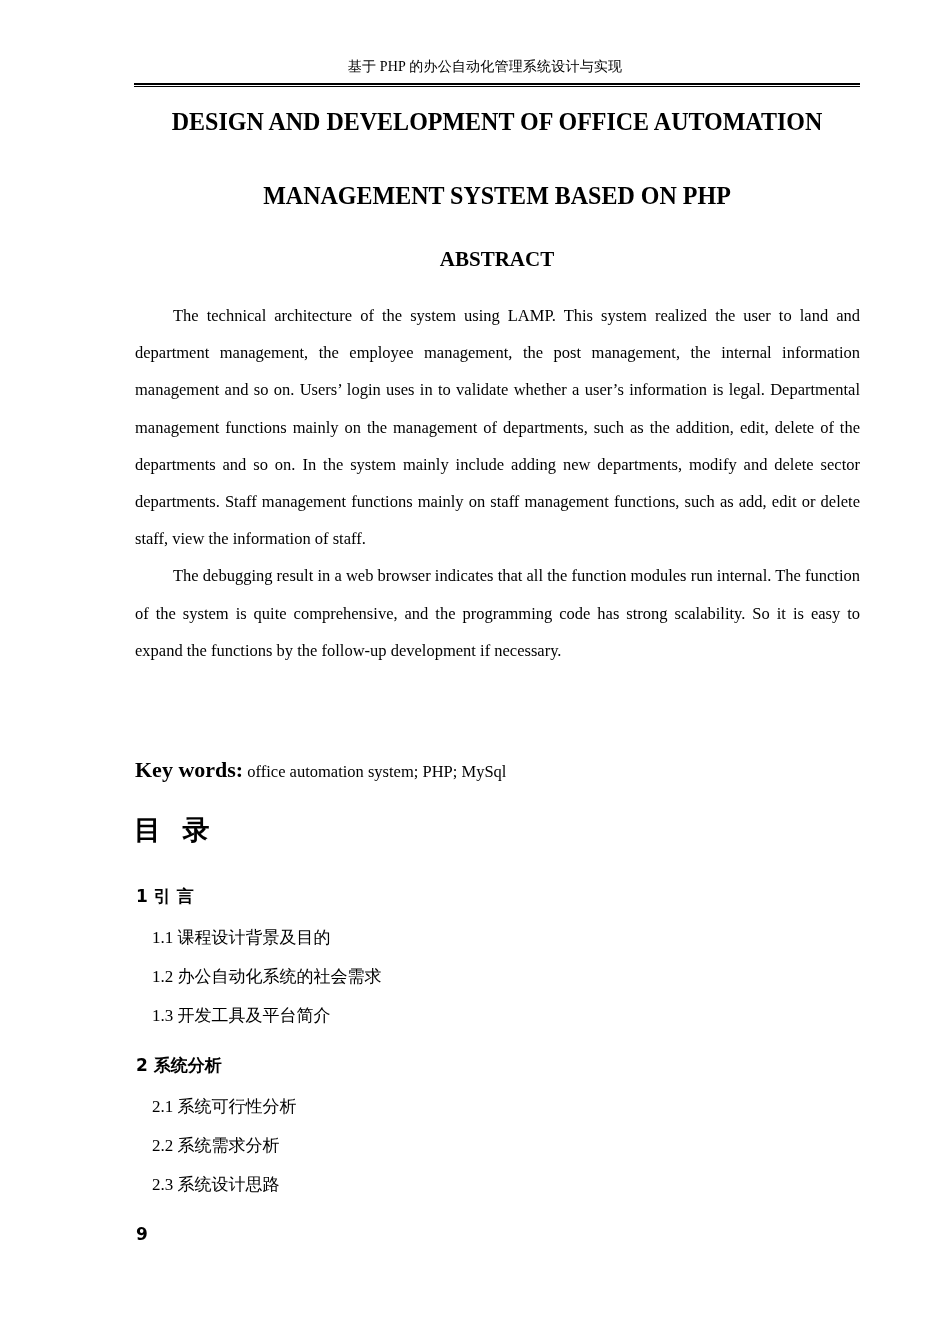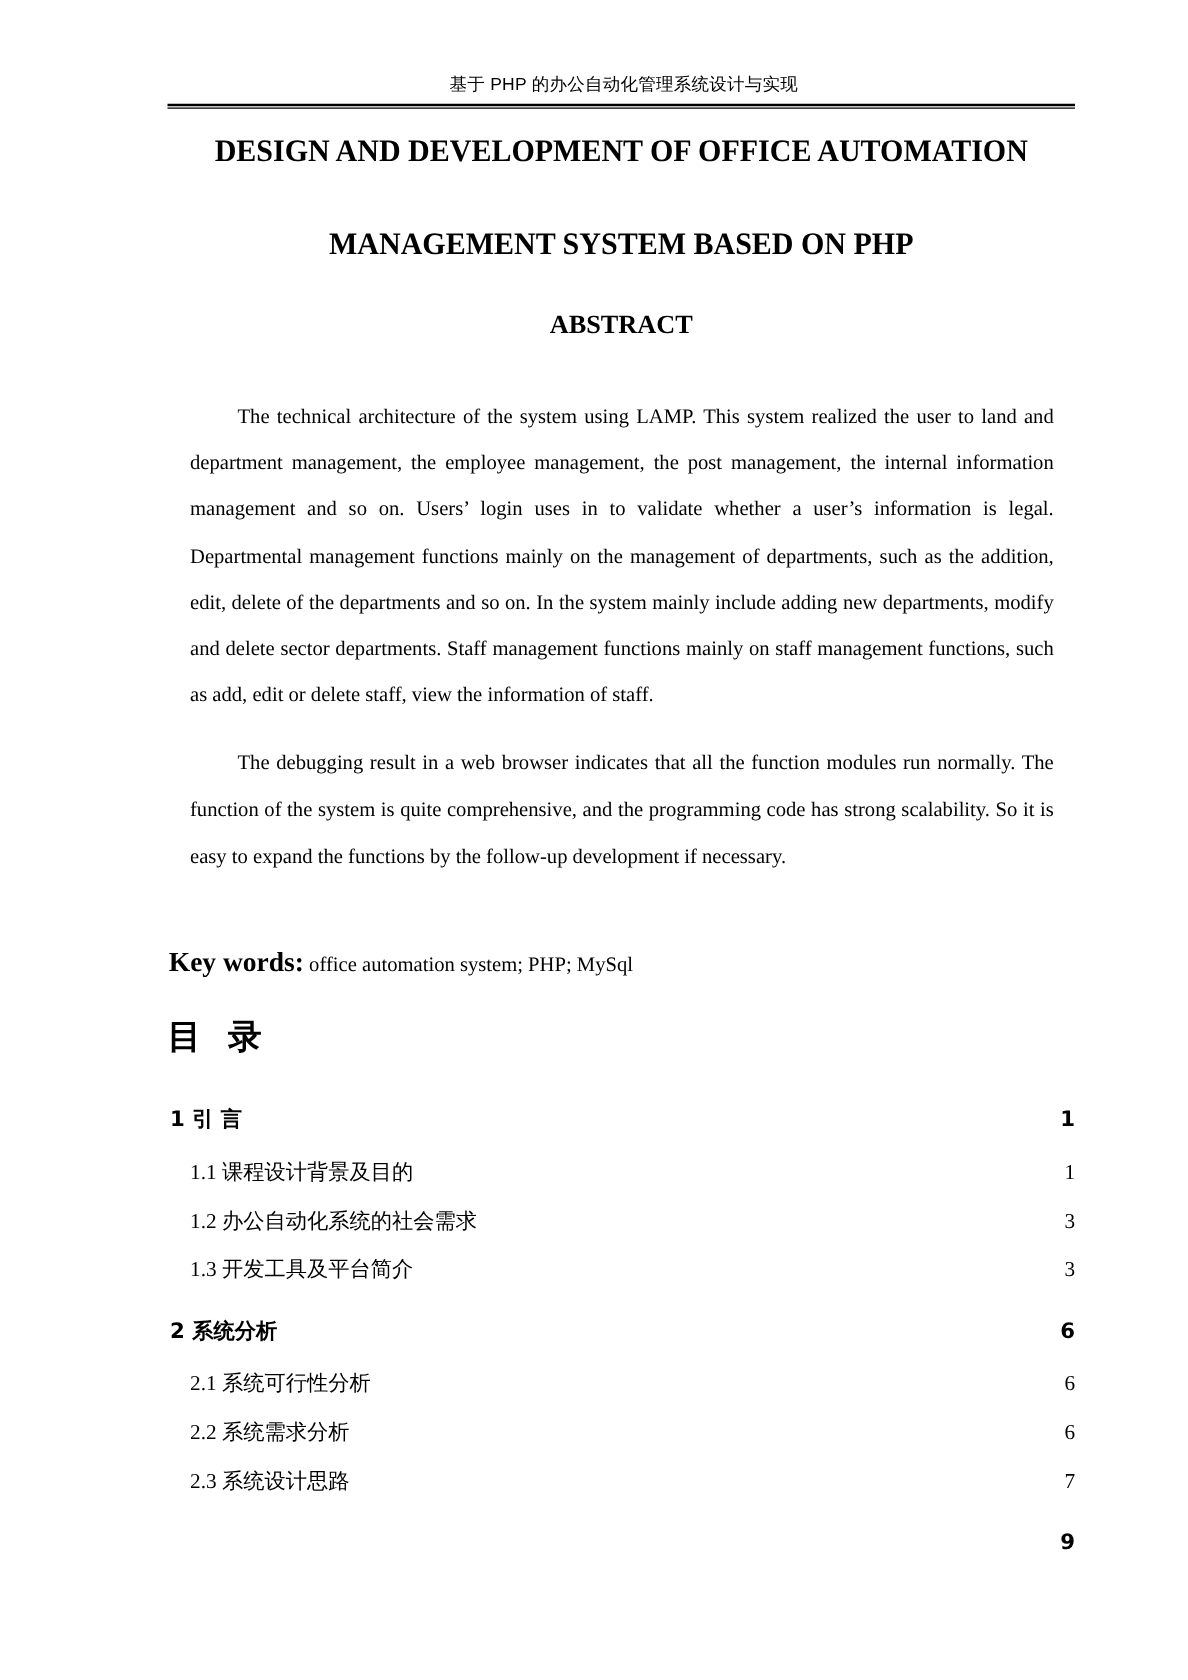--- a/index.html
+++ b/index.html
@@ -20,28 +20,28 @@
     position: absolute;
     left: 0; top: 0;
     width: 950px;
     height: 1344px;
     box-sizing: border-box;
   }
 
   
   .running-header {
     position: absolute;
-    left: 136px;
+    left: 122px;
     top: 57px;
     width: 726px;
     text-align: center;
     font-size: 14px;
     line-height: 20px;
     letter-spacing: 0.2px;
-    font-family: Liberation Sans, sans-serif;
+    font-family: Liberation Serif, serif;
   }
   .header-rule {
     position: absolute;
     left: 134px;
     top: 83px;
     width: 726px;
     height: 4px;
     border-top: 2px solid #000;
     border-bottom: 1px solid #000;
     box-sizing: border-box;
@@ -76,21 +76,21 @@
   }
 
   
   .abstract-body {
     position: absolute;
     left: 135px;
     top: 297px;
     width: 725px;
   }
   .abstract-body p {
-    margin: 17px;
+    margin: 0;
     text-align: justify;
     text-justify: inter-word;
     text-indent: 38px;
     font-size: 16.5px;
     line-height: 37.2px;
   }
   .abstract-body p:last-child { margin-top: 0; }
 
   .keywords {
     position: absolute;
@@ -125,20 +125,21 @@
     top: 874px;
     width: 724px;
   }
   .toc-entry {
     display: flex;
     align-items: flex-start;
     width: 100%;
     box-sizing: border-box;
     white-space: nowrap;
     overflow: hidden;
+    flex-direction: column;
   }
   .toc-entry .toc-text {
     flex: 0 0 auto;
   }
   .toc-entry .toc-dots {
     flex: 1 1 auto;
     overflow: hidden;
     height: 1em;
     margin: 0 1px;
     position: relative;
@@ -186,21 +187,21 @@
   <div class="running-header">基于 PHP 的办公自动化管理系统设计与实现</div>
   <div class="header-rule"></div>
 
   <div class="doc-title title-line-1">DESIGN AND DEVELOPMENT OF OFFICE AUTOMATION</div>
   <div class="doc-title title-line-2">MANAGEMENT SYSTEM BASED ON PHP</div>
 
   <div class="abstract-heading">ABSTRACT</div>
 
   <div class="abstract-body">
     <p>The technical architecture of the system using LAMP. This system realized the user to land and department management, the employee management, the post management, the internal information management and so on. Users’ login uses in to validate whether a user’s information is legal. Departmental management functions mainly on the management of departments, such as the addition, edit, delete of the departments and so on. In the system mainly include adding new departments, modify and delete sector departments. Staff management functions mainly on staff management functions, such as add, edit or delete staff, view the information of staff.</p>
-    <p>The debugging result in a web browser indicates that all the function modules run normally. The function of the system is quite comprehensive, and the programming code has strong scalability. So it is easy to expand the functions by the follow-up development if necessary.</p>
+    <p>The debugging result in a web browser indicates that all the function modules run internal. The function of the system is quite comprehensive, and the programming code has strong scalability. So it is easy to expand the functions by the follow-up development if necessary.</p>
   </div>
 
   <div class="keywords">
     <span class="kw-label">Key words:</span><span class="kw-value"> office automation system; PHP; MySql</span>
   </div>
 
   <div class="toc-heading">目 录</div>
 
   <div class="toc" id="toc-list">
       <div class="toc-entry toc-l1">

